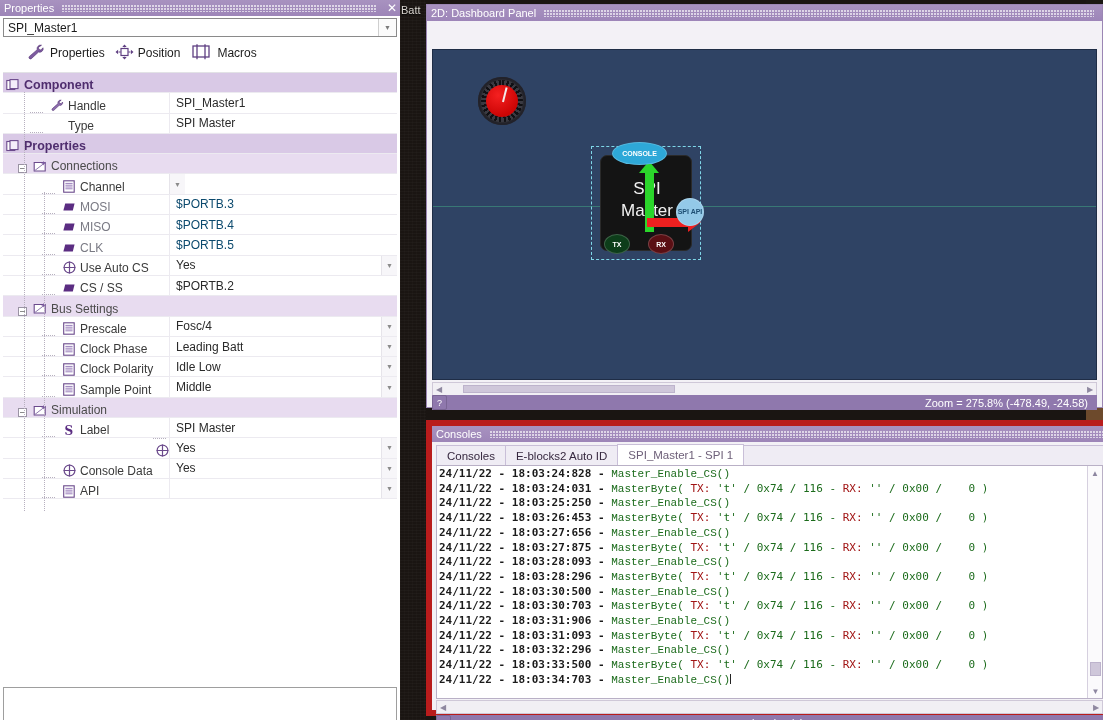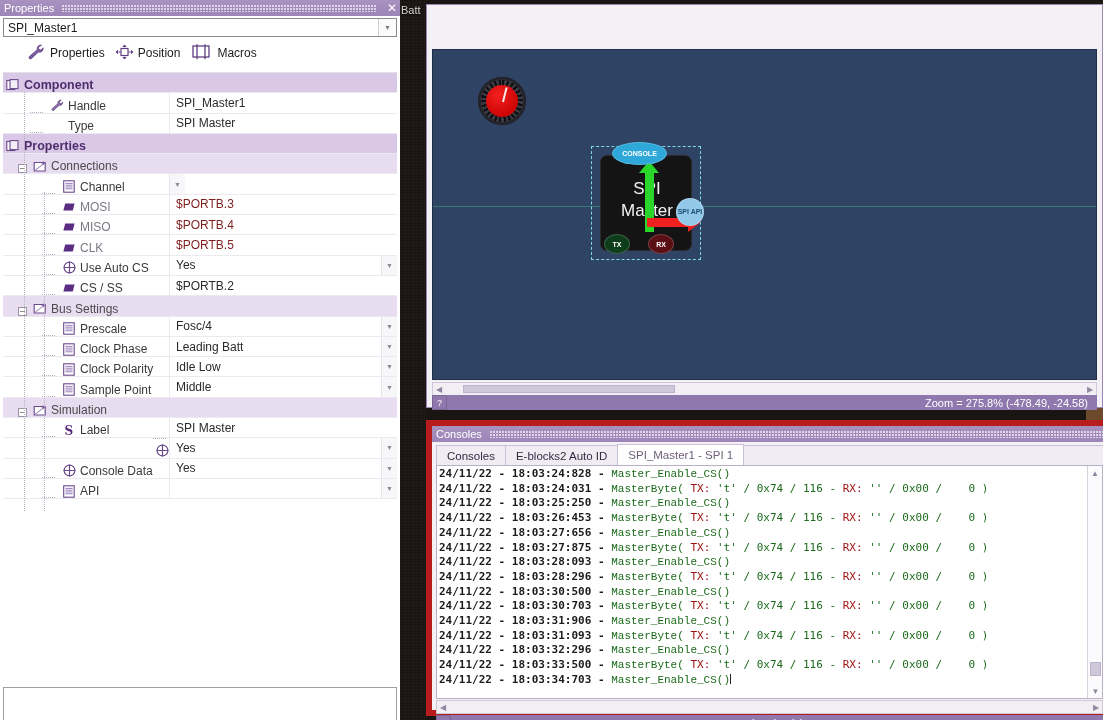--- a/index.html
+++ b/index.html
@@ -97,21 +97,21 @@
     width:166px; display:flex; align-items:flex-end; gap:4px;
     padding-left:2px; overflow:hidden; white-space:nowrap;
   }
   .trow .tval {
     flex:1; display:flex; align-items:center;
     padding-left:6px;
     font-size:12px; color:#2a2a2a; white-space:nowrap; overflow:hidden;
     border-left:1px solid #eceaf0;
   }
   .trow.group .tval, .trow.sub .tval { border-left:none; }
-  .trow .tval.grey { color:#7f1d1d; }
+  .trow .tval.grey { color:#0c4a6e; }
   .trow .dd {
     width:16px; border-left:1px solid #e6e4ea;
     background:#f7f6f9; display:flex; align-items:center; justify-content:center;
     color:#8b8b8b; font-size:7px; cursor:pointer;
   }
   .glabel { font-size:12.5px; font-weight:bold; color:#4f2d6e; font-family:"Liberation Sans", sans-serif; }
   .sublabel { font-size:12px; color:#4a4a4a; font-family:"Liberation Sans", sans-serif; }
   .plabel { font-size:12px; color:#3a3a3a; font-family:"Liberation Sans", sans-serif; }
   .plabel.dim { color:#7a7a84; }
 
@@ -638,20 +638,24 @@
       <div class="guide"></div>
       <div class="guide2" style="top:176px;height:320px;"></div>
 
       <div id="desc-box">
         <span></span>
       </div>
     </div>
   </div>
 
   <div class="panel" id="dash-panel">
+    <div class="panel-title">
+      <span>2D: Dashboard Panel</span>
+      <span class="dots"></span>
+    </div>
 
     <div id="dash-toolbar">
       <div class="tb-2d">
         <span>2D</span>
       </div>
       <div class="tb-sep"></div>
 
       <div class="tb-btn framed">
         <span>
           <svg width="15" height="15" viewBox="0 0 15 15">

